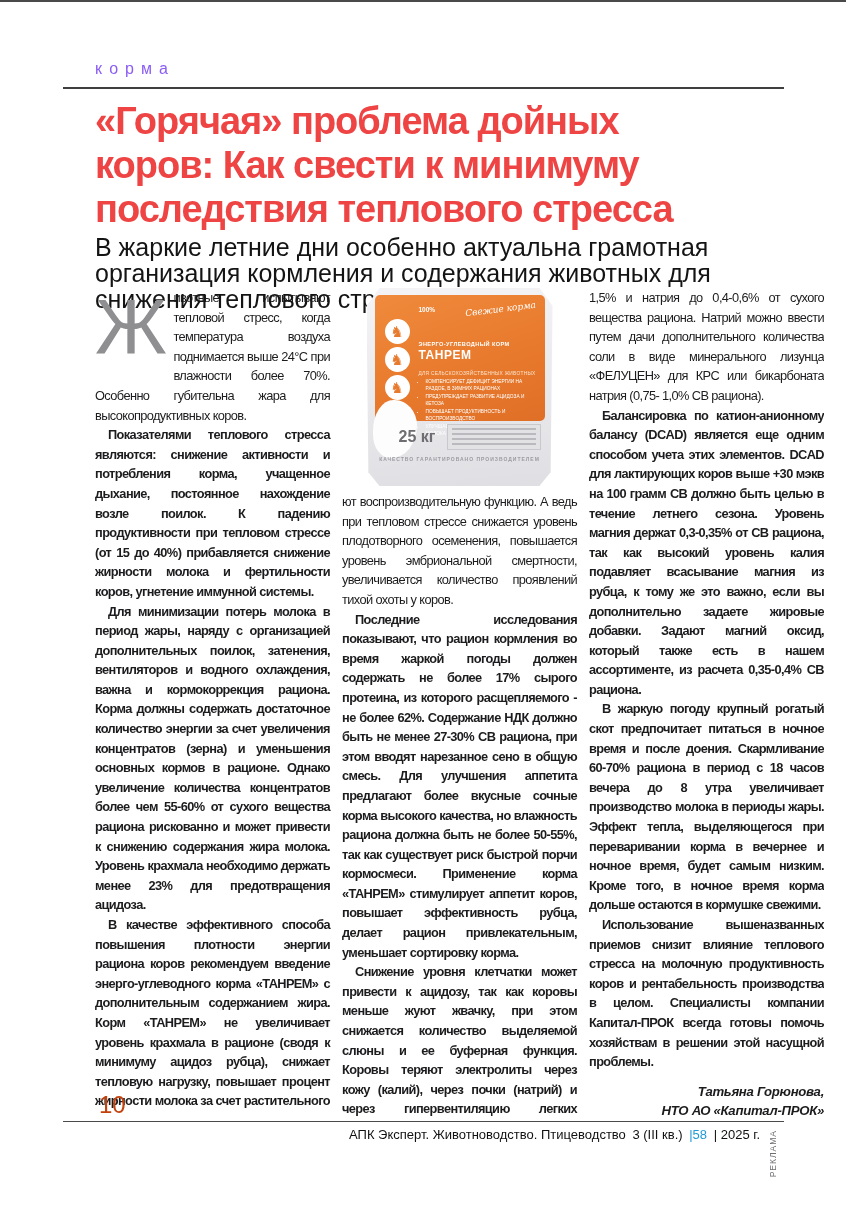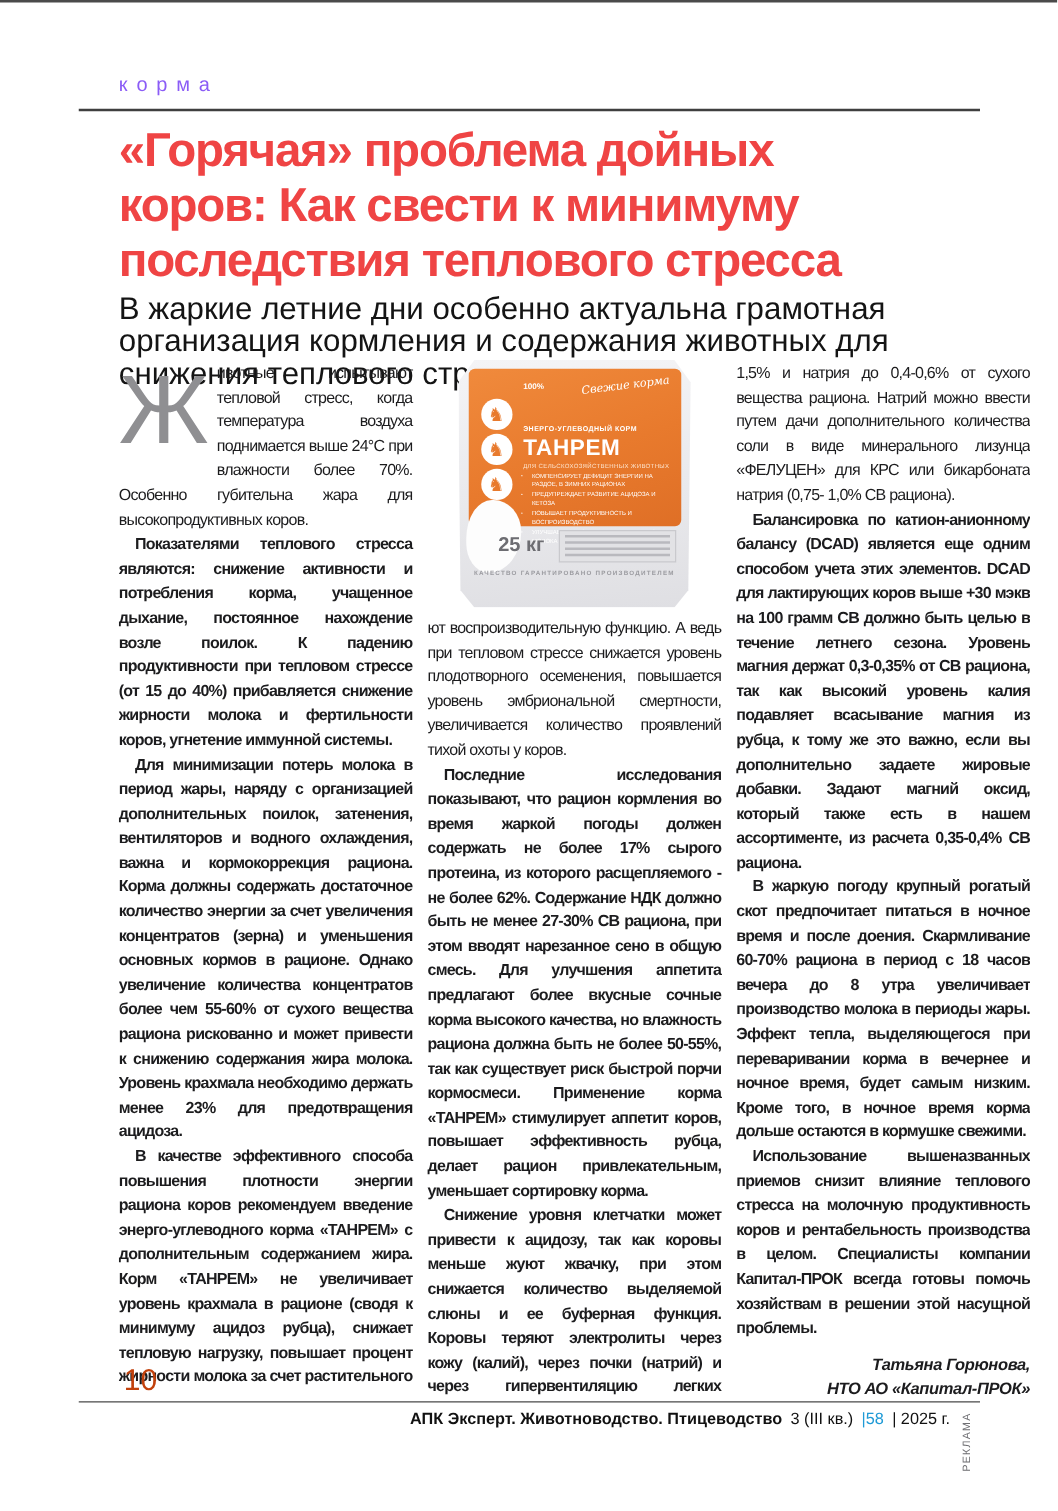--- a/index.html
+++ b/index.html
@@ -33,38 +33,38 @@
   .bag-orange{position:absolute;left:8px;top:7px;width:170px;height:126px;border-radius:5px;
               background:linear-gradient(160deg,#f08a3c 0%,#e87a2d 55%,#df6f26 100%);}
   .bag-logo{position:absolute;right:8px;top:9px;color:#fff;font-style:italic;font-size:9px;
             transform:rotate(-7deg);font-family:"DejaVu Serif",serif;}
   .bag-badge{position:absolute;left:44px;top:11px;color:#fff;font-size:6.5px;font-weight:bold;}
   .bag-circles{position:absolute;left:10px;top:24px;display:flex;flex-direction:column;gap:3px;}
   .bag-circle{width:25px;height:25px;border-radius:50%;background:#fff;display:flex;
               align-items:center;justify-content:center;font-size:15px;color:#e87a2d;}
   .bag-type{position:absolute;left:44px;top:46px;width:120px;color:#fff;font-size:5.6px;
             font-weight:bold;letter-spacing:0.4px;}
-  .bag-name{position:absolute;left:44px;top:53px;color:#ffffff;font-size:18px;font-weight:bold;letter-spacing:0.5px;}
+  .bag-name{position:absolute;left:44px;top:53px;color:#ffffff;font-size:12px;font-weight:bold;letter-spacing:0.5px;}
   .bag-sub{position:absolute;left:44px;top:76px;width:120px;color:#fde4ce;font-size:4.8px;letter-spacing:0.3px;}
   .bag-bullets{position:absolute;left:44px;top:84px;width:118px;margin:0;padding-left:7px;color:#fff;}
   .bag-bullets li{font-size:4.8px;line-height:6.5px;margin-bottom:2px;}
   .bag-splash{position:absolute;left:6px;top:112px;width:44px;height:58px;background:#fdfdfd;
               border-radius:48% 52% 60% 40%/55% 45% 58% 42%;}
   .bag-weight{position:absolute;left:32px;top:140px;font-size:16px;font-weight:bold;color:#6d6d72;}
   .bag-spec{position:absolute;right:12px;top:136px;width:92px;height:24px;background:#e2e2e5;
             border:0.5px solid #c9c9cd;}
   .bag-spec span{display:block;height:2px;background:#b9b9be;margin:3px 4px 0 4px;}
   .bag-quality{position:absolute;left:0;top:168px;width:186px;text-align:center;
                font-size:5px;letter-spacing:1px;color:#9b9ba0;font-weight:bold;}
 
   
   .rule-bottom{position:absolute;left:63px;top:1121px;width:721px;border-top:1.5px solid #4a4a4a;}
   .page-num{position:absolute;left:99px;top:1091px;font-size:24px;color:#c2410c;}
   .journal{position:absolute;right:86px;top:1127px;font-size:13px;color:#111;white-space:nowrap;}
-  .journal .b{font-weight:bold;margin-left:43px;}
+  .journal .b{font-weight:normal;margin-left:43px;}
   .journal .blue{color:#1f9ad6;}
   .journal span{margin-left:3px;}
   .ad-vertical{position:absolute;left:768px;top:1130px;font-size:8.5px;color:#6e6e72;
                writing-mode:vertical-rl;transform:rotate(180deg);letter-spacing:1px;}
 </style>
 </head>
 <body>
 
 <div class="page">
   <div class="top-edge"></div>

